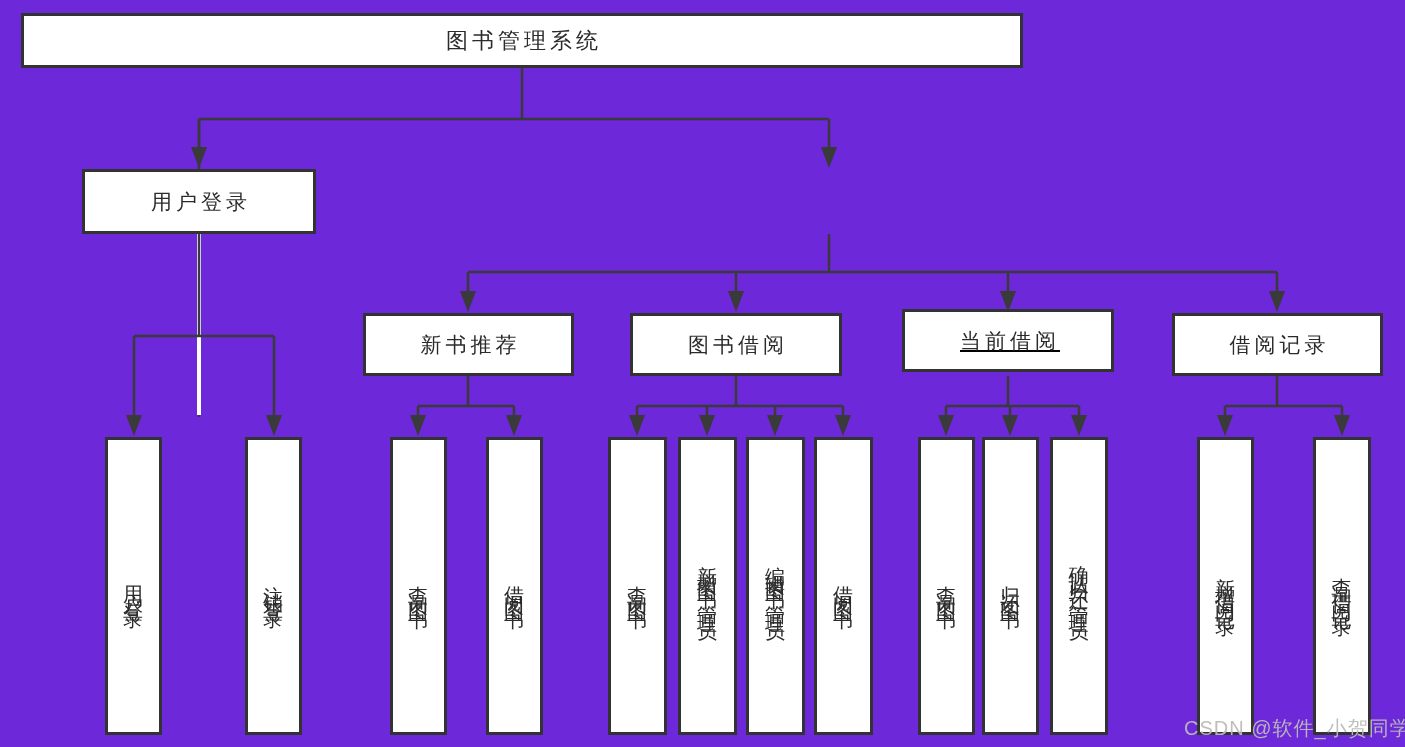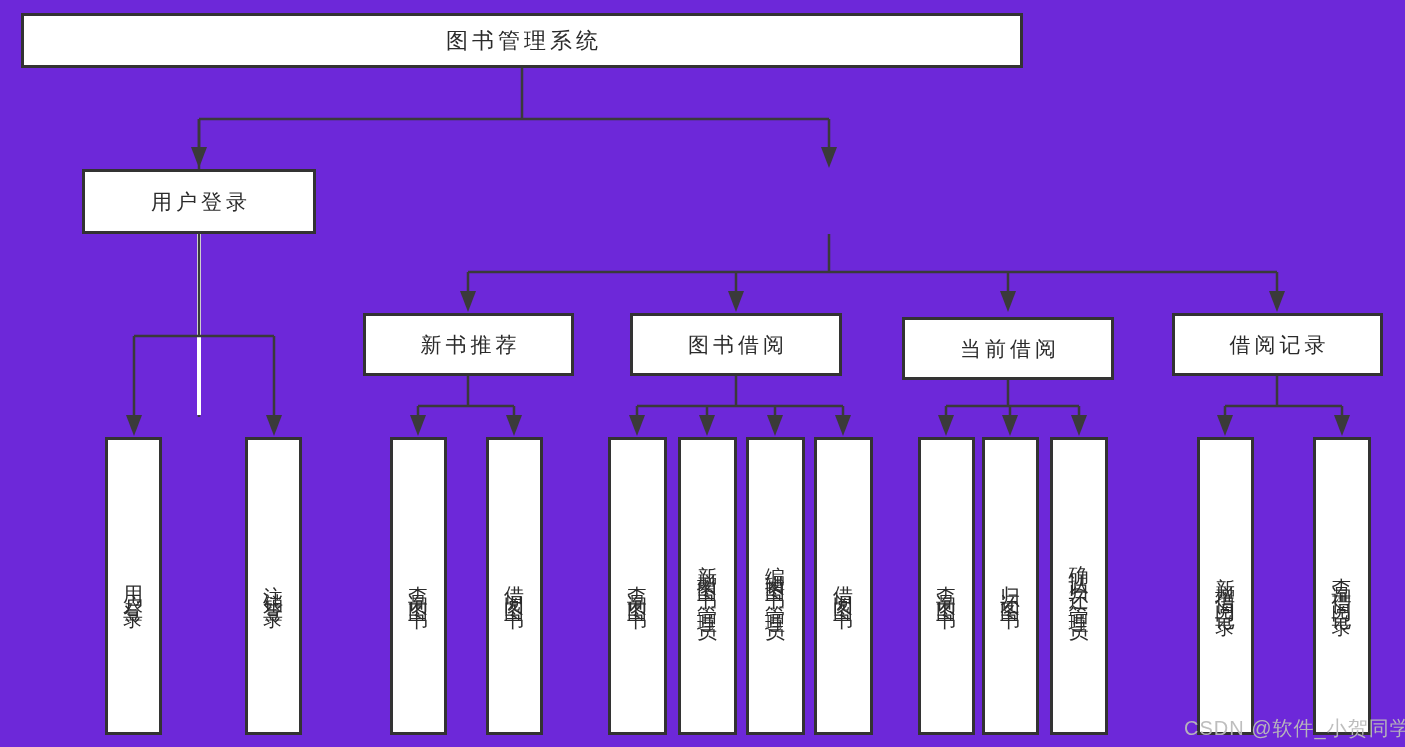--- a/index.html
+++ b/index.html
@@ -109,21 +109,21 @@
   <div class="box" style="left:82px;top:169px;width:234px;height:65px;">
     <span class="hlabel">用户登录</span>
   </div>
 
   <div class="box" style="left:363px;top:313px;width:211px;height:63px;">
     <span class="hlabel">新书推荐</span>
   </div>
   <div class="box" style="left:630px;top:313px;width:212px;height:63px;text-align:right;">
     <span class="hlabel">图书借阅</span>
   </div>
-  <div class="box" style="left:902px;top:317px;width:212px;height:63px;">
+  <div class="box" style="left:902px;top:309px;width:212px;height:63px;text-decoration:underline;">
     <span class="hlabel">当前借阅</span>
   </div>
   <div class="box" style="left:1172px;top:313px;width:211px;height:63px;">
     <span class="hlabel">借阅记录</span>
   </div>
 
   <div class="box" style="left:105px;top:437px;width:57px;height:298px;">
     <span class="vlabel">用户登录</span>
   </div>
   <div class="box" style="left:245px;top:437px;width:57px;height:298px;">

